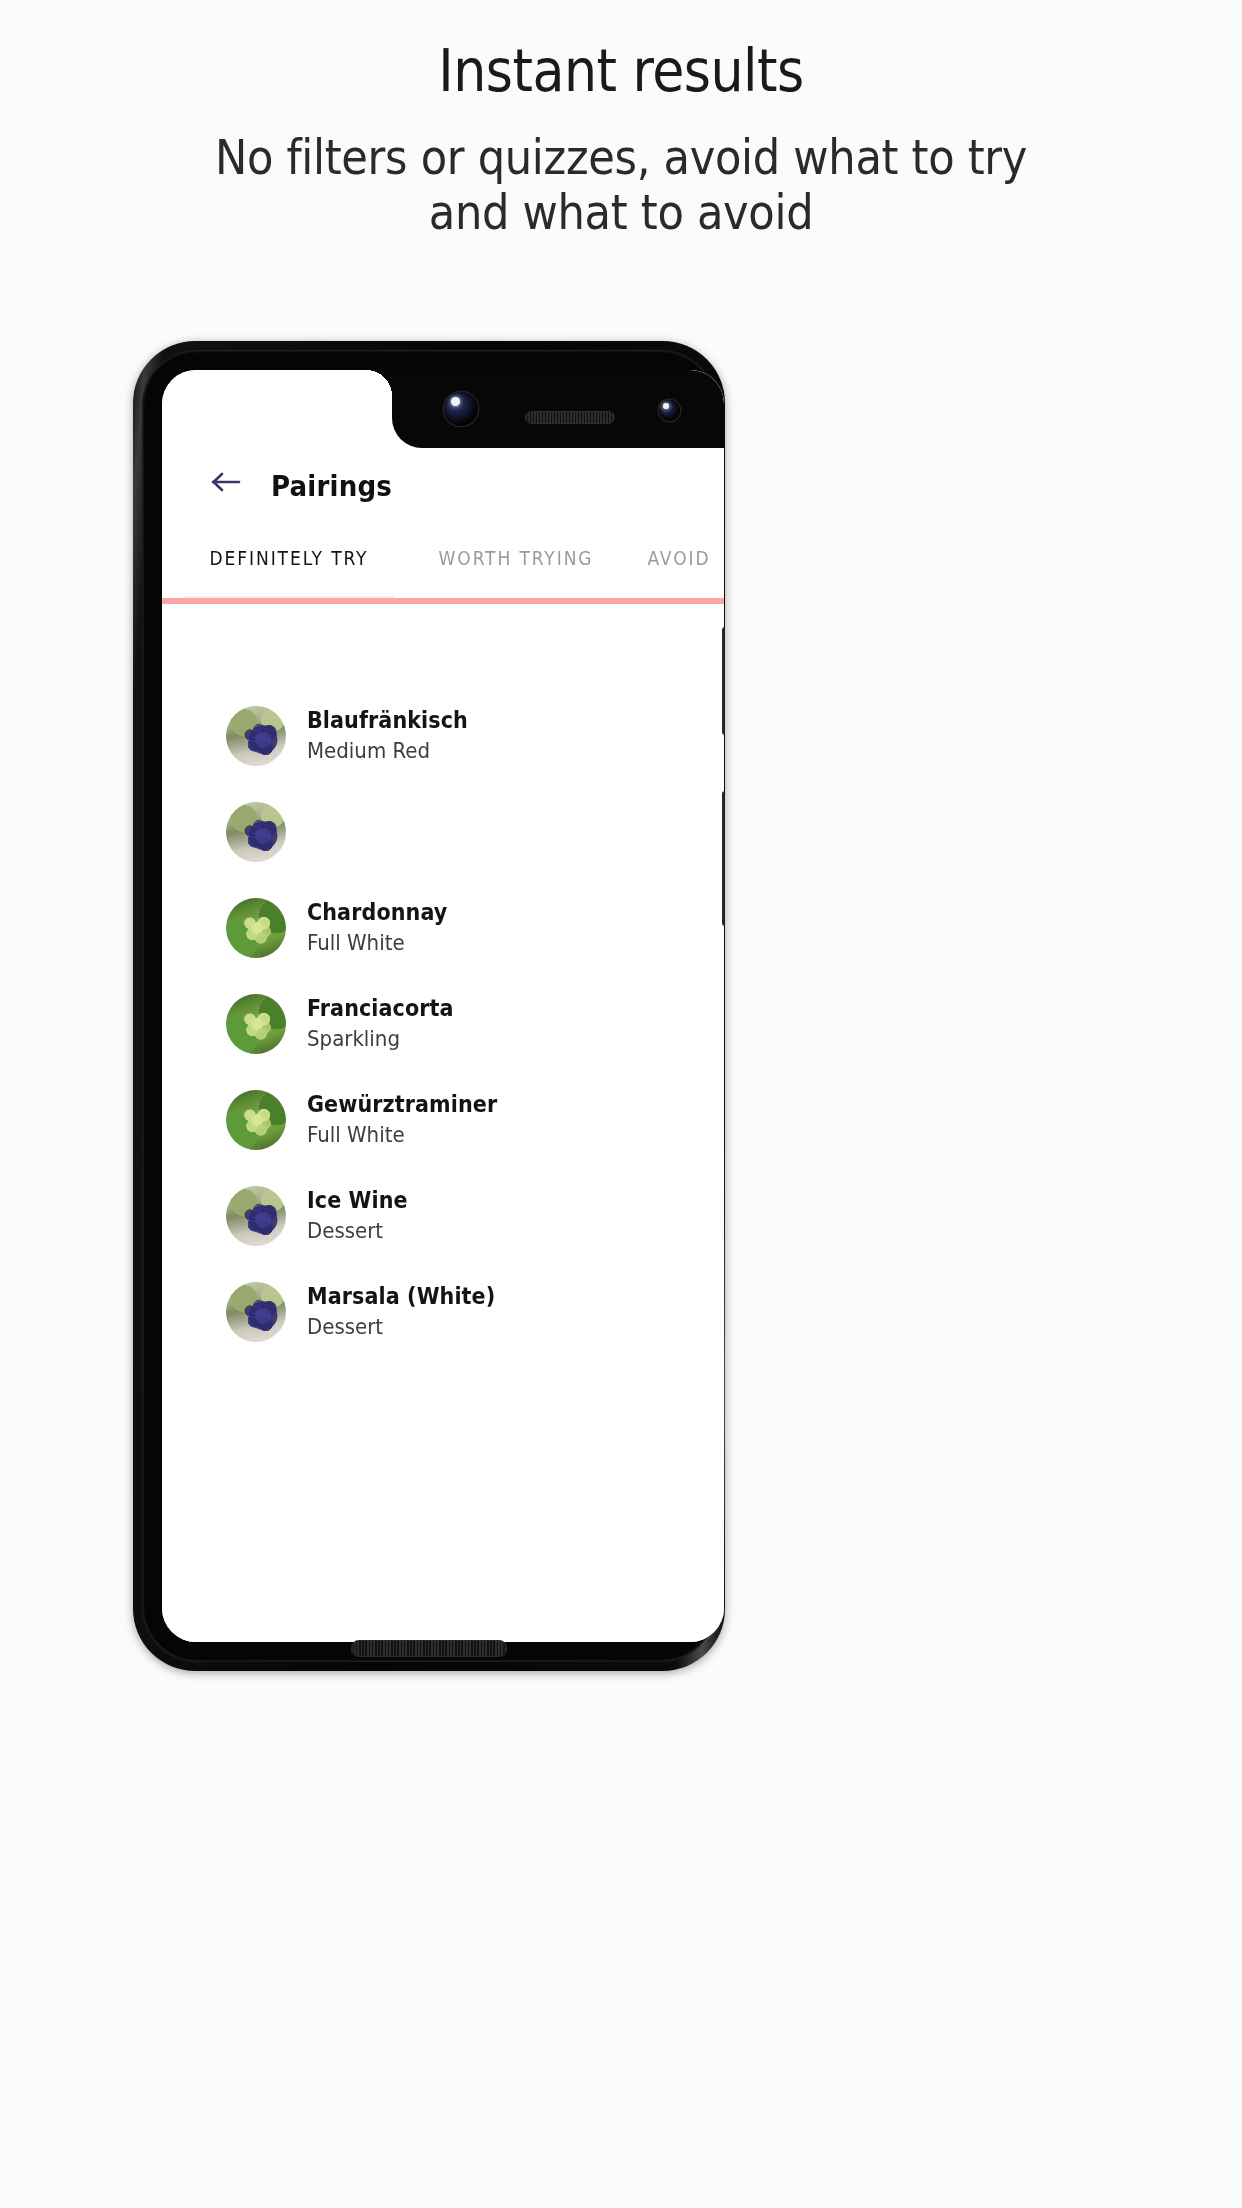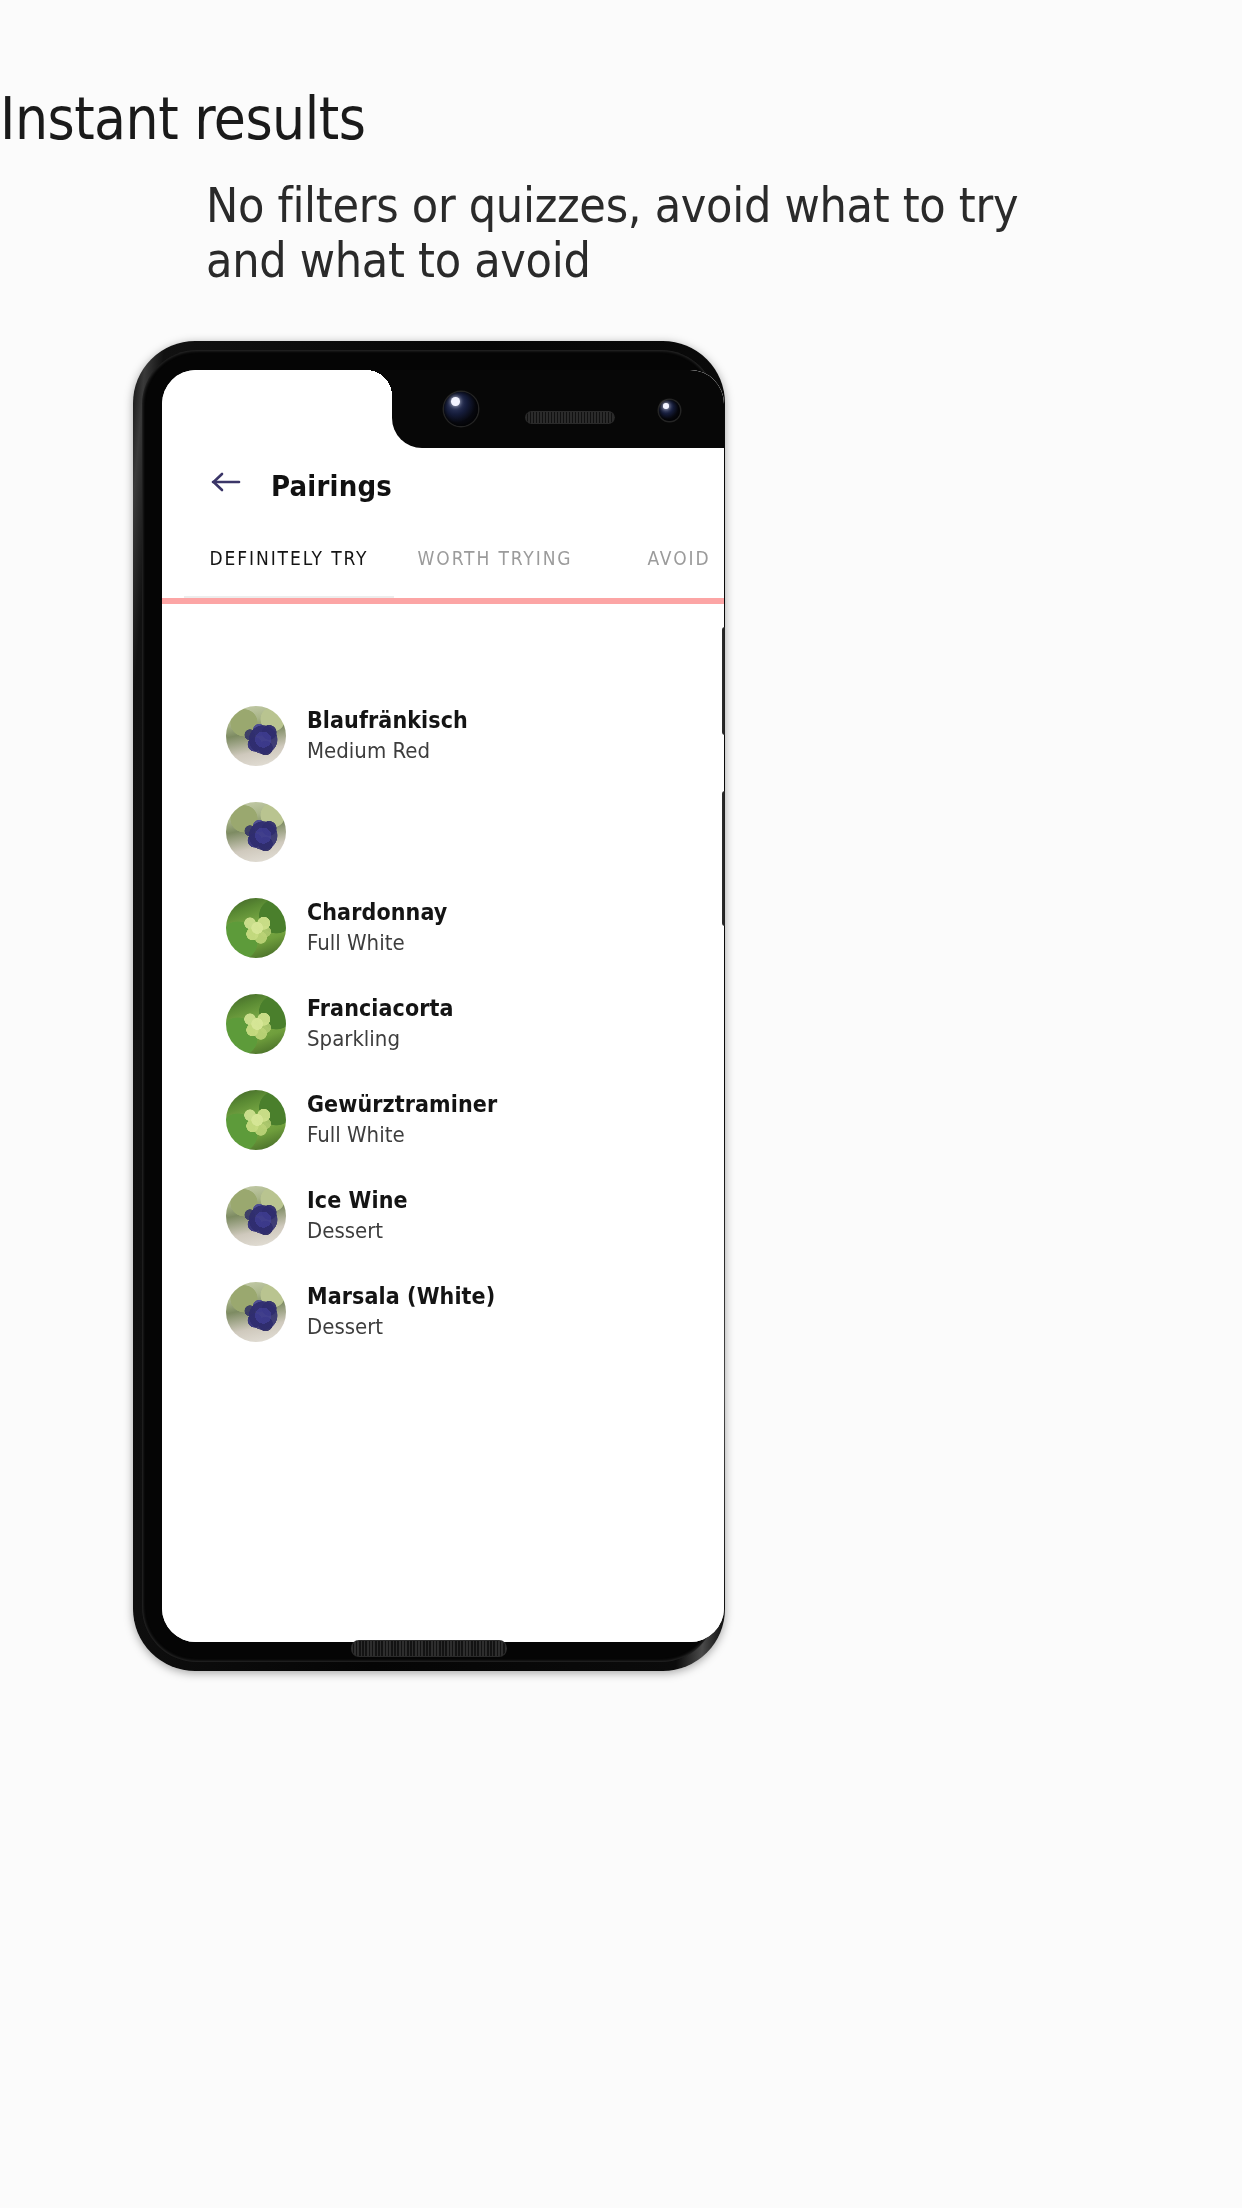--- a/index.html
+++ b/index.html
@@ -12,23 +12,22 @@
   body {
     background: #fbfbfb;
     font-family: "DejaVu Sans", sans-serif;
     overflow: hidden;
     position: relative;
   }
 
   
   .promo {
     width: 1242px;
-    padding-top: 70px;
-    text-align: left;
-    margin-top: 18px;
+    padding-top: 40px;
+    text-align: center;
   }
 
   .promo-title {
     font-family: "DejaVu Sans Condensed", "Liberation Sans Narrow", "Liberation Sans", sans-serif;
     font-size: 58px;
     font-weight: 400;
     letter-spacing: -0.5px;
     color: #1a1a1a;
     line-height: 1.1;
   }
@@ -214,21 +213,21 @@
     font-size: 19px;
     font-weight: 400;
     letter-spacing: 1.9px;
     color: #9b9b9b;
     white-space: nowrap;
     text-align: center;
   }
   .tab.active { color: #141414; }
 
   .tab-1 { position: absolute; left: 22px;  width: 210px; }
-  .tab-2 { position: absolute; left: 228px; width: 210px; }
+  .tab-2 { position: absolute; left: 249px; width: 210px; }
   .tab-3 { position: absolute; left: 432px; width: 170px; }
 
   .tab-indicator {
     position: absolute;
     left: 22px;
     bottom: 0;
     width: 210px;
     height: 2px;
     background: #ededed;
   }

